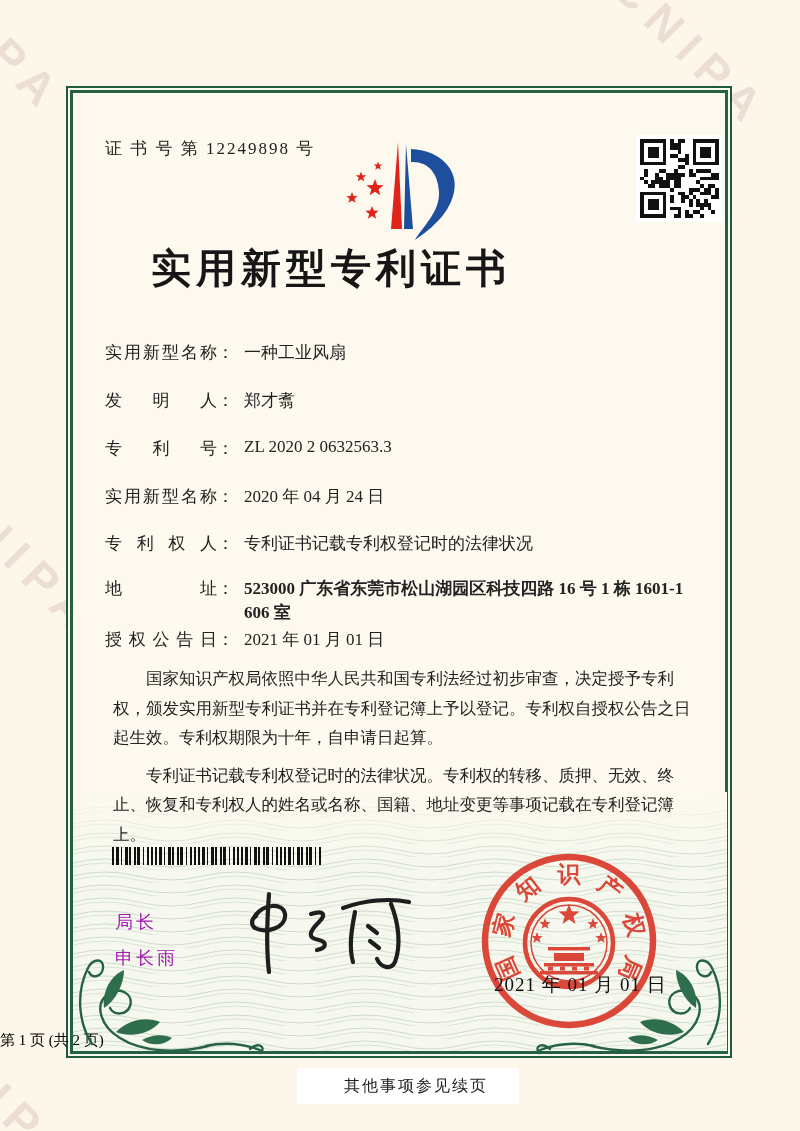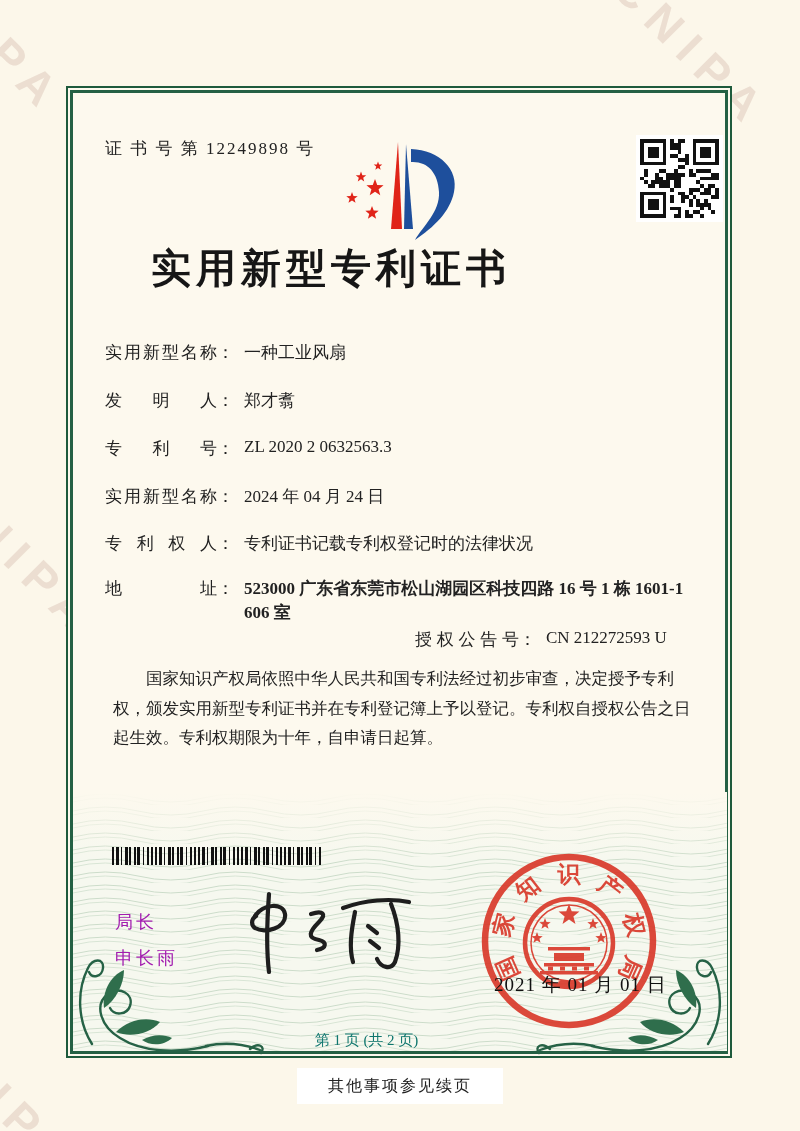--- a/index.html
+++ b/index.html
@@ -50,24 +50,24 @@
       #111 25px 28px,transparent 28px 31px,#111 31px 32px,transparent 32px 35px,
       #111 35px 37px,transparent 37px 39px,#111 39px 41px,transparent 41px 43px);}
 
   .signlabel{left:115px;font-size:18px;letter-spacing:3px;color:#a21caf;z-index:6;
              font-family:"Liberation Sans","DejaVu Sans",sans-serif;}
   #signature{left:225px;top:886px;z-index:6;}
 
   #seal{left:464px;top:835px;z-index:7;}
   #seal-date{left:494px;top:972px;font-size:19px;letter-spacing:1px;color:#111;z-index:8;white-space:nowrap;}
 
-  #page-info{left:0;top:1031px;width:733px;text-align:center;font-size:15px;color:#0f766e;z-index:6;}
+  #page-info{left:0;top:1031px;width:733px;text-align:left;font-size:15px;color:#000000;z-index:6;}
 
   #cont-strip{left:297px;top:1068px;width:206px;height:36px;background:#ffffff;z-index:5;
-              display:flex;align-items:center;justify-content:center;}
+              display:flex;align-items:center;justify-content:center;padding-left:16px;}
   #cont-strip span{font-size:16px;letter-spacing:2px;color:#222;}
 
   .ornament{position:absolute;z-index:8;}
 </style>
 </head>
 <body>
 
 <div id="page">
 
   <span class="wm" style="left:-65px;top:-55px">CNIPA</span>
@@ -243,34 +243,35 @@
   <div class="frow abs" style="top:341px">
     <span class="flabel">实用新型名称</span><span class="fcolon">：</span><span class="fvalue">一种工业风扇</span>
   </div>
   <div class="frow abs" style="top:389px">
     <span class="flabel">发明人</span><span class="fcolon">：</span><span class="fvalue">郑才翥</span>
   </div>
   <div class="frow abs" style="top:437px">
     <span class="flabel">专利号</span><span class="fcolon">：</span><span class="fvalue">ZL 2020 2 0632563.3</span>
   </div>
   <div class="frow abs" style="top:485px">
-    <span class="flabel">实用新型名称</span><span class="fcolon">：</span><span class="fvalue">2024 年 04 月 24 日</span>
+    <span class="flabel">实用新型名称</span><span class="fcolon">：</span><span class="fvalue">2020 年 04 月 24 日</span>
   </div>
   <div class="frow abs" style="top:532px">
     <span class="flabel">专利权人</span><span class="fcolon">：</span><span class="fvalue">专利证书记载专利权登记时的法律状况</span>
   </div>
   <div class="frow abs" style="top:577px">
     <span class="flabel">地址</span><span class="fcolon">：</span><span class="fvalue addrval"><span>523000 广东省东莞市松山湖园区科技四路 16 号 1 栋 1601-1</span><br><span>606 室</span></span>
   </div>
-  <div class="frow abs" style="top:628px;left:415px">
-    <span class="flabel2">授权公告号</span><span class="fcolon">：</span><span class="fvalue">CN 212272593 U</span>
+  <div class="frow abs" style="top:628px">
+    <span class="flabel">授权公告日</span><span class="fcolon">：</span><span class="fvalue">2021 年 01 月 01 日</span>
   </div>
 
   <div id="paras" class="abs">
     <p>国家知识产权局依照中华人民共和国专利法经过初步审查，决定授予专利权，颁发实用新型专利证书并在专利登记簿上予以登记。专利权自授权公告之日起生效。专利权期限为十年，自申请日起算。</p>
+    <p>专利证书记载专利权登记时的法律状况。专利权的转移、质押、无效、终止、恢复和专利权人的姓名或名称、国籍、地址变更等事项记载在专利登记簿上。</p>
   </div>
 
   <div id="barcode" class="abs"></div>
 
   <div class="signlabel abs" style="top:910px">局长</div>
   <div class="signlabel abs" style="top:946px">申长雨</div>
 
   <svg id="signature" class="abs" width="200" height="100" viewBox="0 0 200 100">
     <g fill="none" stroke="#1e1e1e" stroke-width="4.2" stroke-linecap="round">
       <path d="M30,30 C38,18 58,16 60,28 C62,42 40,48 30,42 C26,39 26,33 31,30"></path>

